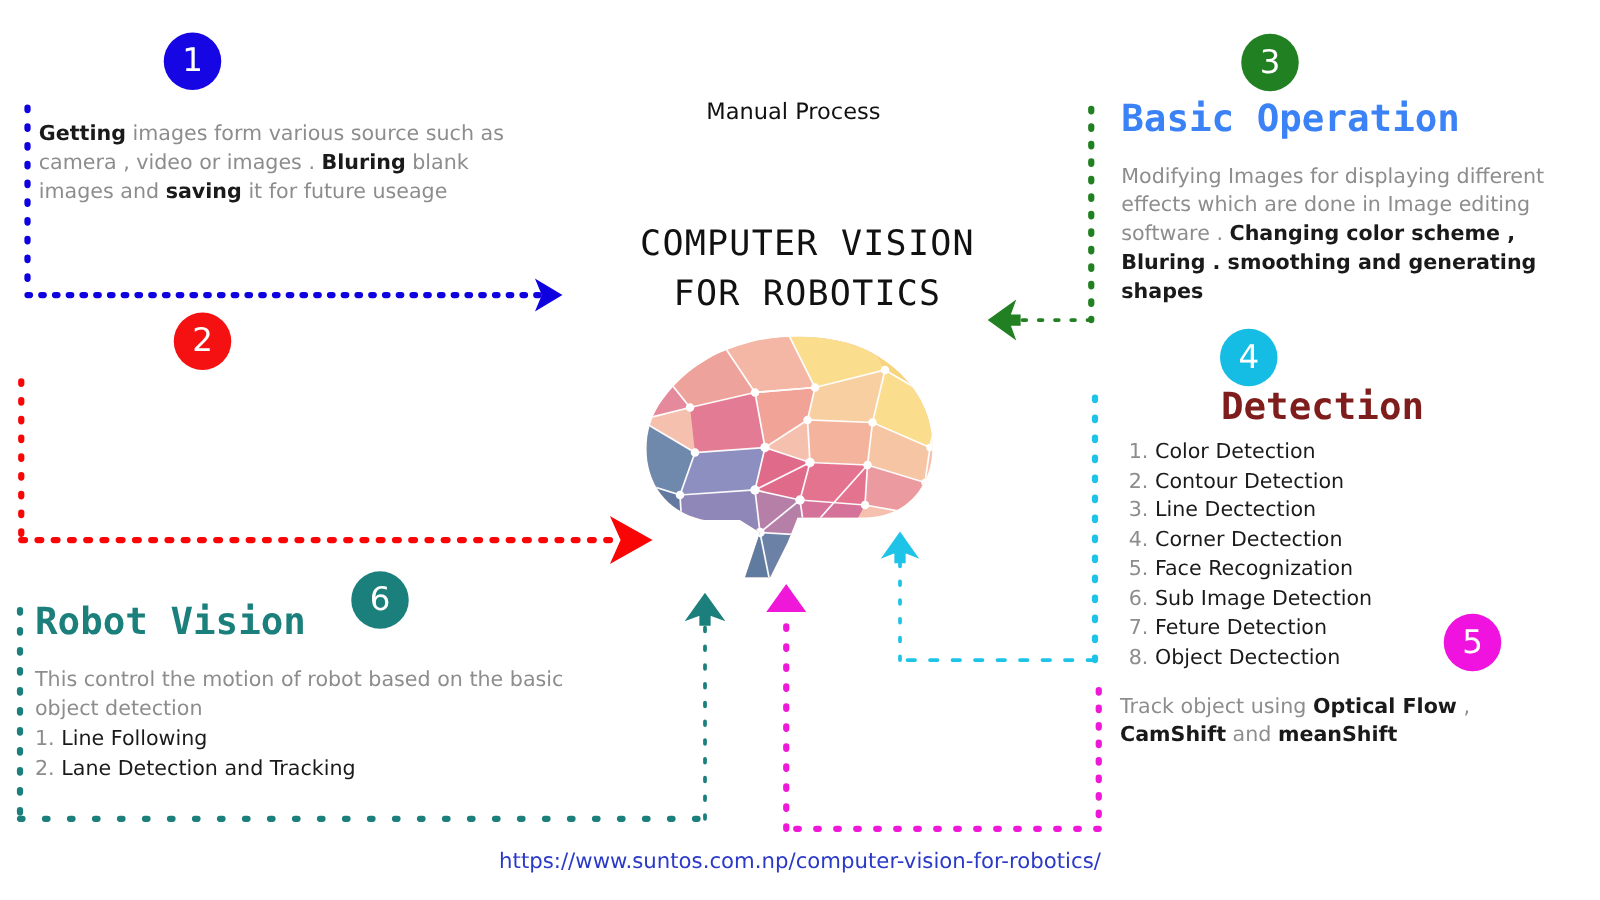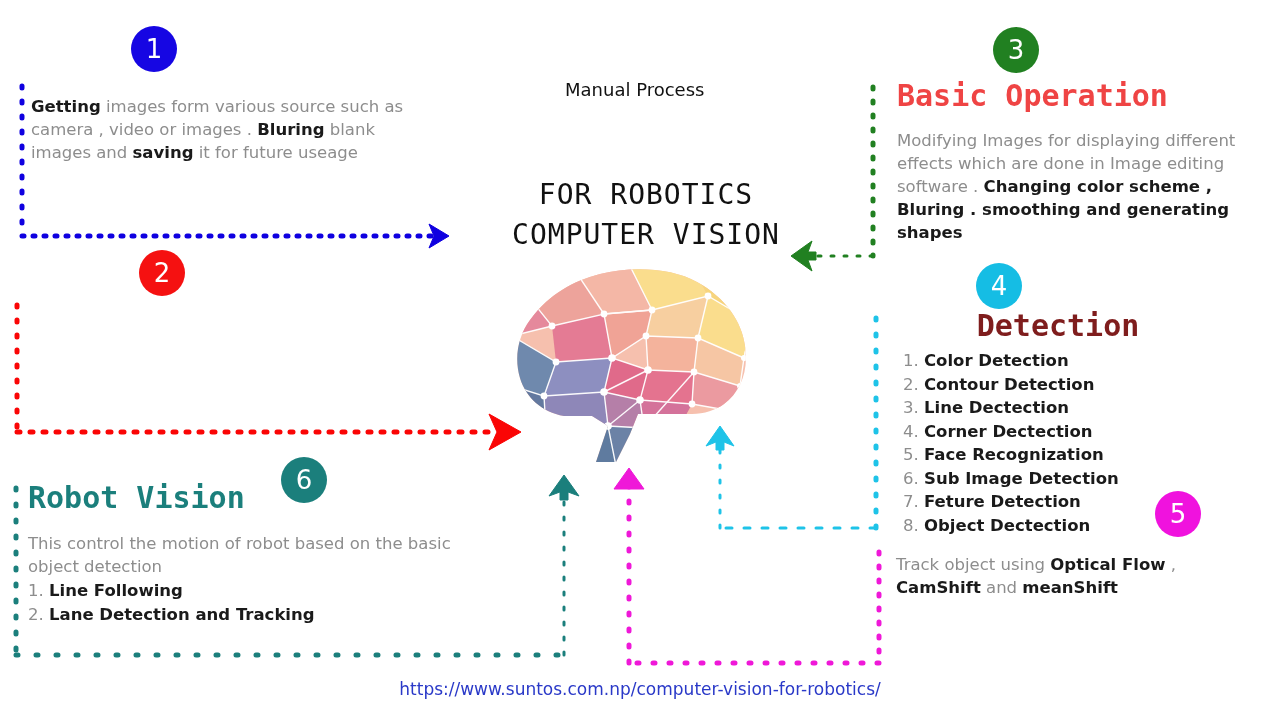--- a/index.html
+++ b/index.html
@@ -37,21 +37,21 @@
   }
   .body-text b{color:#1a1a1a;font-weight:bold;}
   .num-line{
     font-family:"DejaVu Sans", sans-serif;
     font-size:16.5px;
     line-height:23.5px;
     color:#8d8d8d;
     margin:0;
     white-space:nowrap;
   }
-  .num-line span.t{color:#1a1a1a;font-weight:bold;}
+  .num-line span.t{color:#1a1a1a;font-weight:normal;}
 
   
   .badge{
     position:absolute;
     z-index:6;
     width:46px;height:46px;border-radius:50%;
     color:#ffffff;
     font-family:"DejaVu Sans", sans-serif;
     font-size:26px;
     font-weight:500;
@@ -128,22 +128,22 @@
       <path d="M879,552 L879,663" fill="none" stroke-width="5" stroke-linecap="round" stroke-dasharray="2 12"></path>
       <path d="M879,663 L629,663" fill="none" stroke-width="5" stroke-linecap="round" stroke-dasharray="2 14"></path>
       <path d="M629,663 L629,485" fill="none" stroke-width="5" stroke-linecap="round" stroke-dasharray="2 14"></path>
       <polygon points="629,468 644,489 614,489" fill="#ef18d8"></polygon>
     </g>
   </svg>
 
   <div id="manual-process">Manual Process</div>
 
   <div id="center-title">
+    <div>COMPUTER VISION</div>
     <div>FOR ROBOTICS</div>
-    <div>COMPUTER VISION</div>
   </div>
 
   <svg id="brain" viewBox="0 0 246 200">
     <defs>
       <clipPath id="brainclip">
         <path d="M88,8 C120,0 160,2 185,16 C214,32 230,56 233,80
                  C237,106 228,126 212,138 C204,144 192,148 180,148
                  L126,148 L118,168 L104,196 L84,196 L96,160
                  L80,150 L52,150 C30,146 14,132 8,112
                  C2,92 6,70 18,54 C28,40 40,30 50,24 C62,16 74,12 88,8 Z"></path>
@@ -244,21 +244,21 @@
       </div>
       <div class="num-line">
         <span>2.</span>
         <span class="t">Lane Detection and Tracking</span>
       </div>
     </div>
   </div>
 
   <div class="badge" style="left: 993px; top: 27px; background: rgb(33, 128, 33);">3</div>
   <div class="block" style="left:897px;top:79px;width:345px;">
-    <div class="heading" style="color:#ef4444;">Basic Operation</div>
+    <div class="heading" style="color:#3b82f6;">Basic Operation</div>
     <div class="body-text" style="margin-top:16px;width:340px;">Modifying Images for displaying different effects which are done in Image editing software . <b>Changing color scheme , Bluring . smoothing and generating shapes</b></div>
   </div>
 
   <div class="badge" style="left: 976px; top: 263px; background: rgb(21, 189, 228);">4</div>
   <div class="block" style="left:893px;top:309px;width:330px;">
     <div class="heading" style="color:#7f1d1d;text-align:center;">Detection</div>
     <div style="margin-top:6px;margin-left:10px;">
       <div class="num-line">
         <span>1.</span>
         <span class="t">Color Detection</span>

